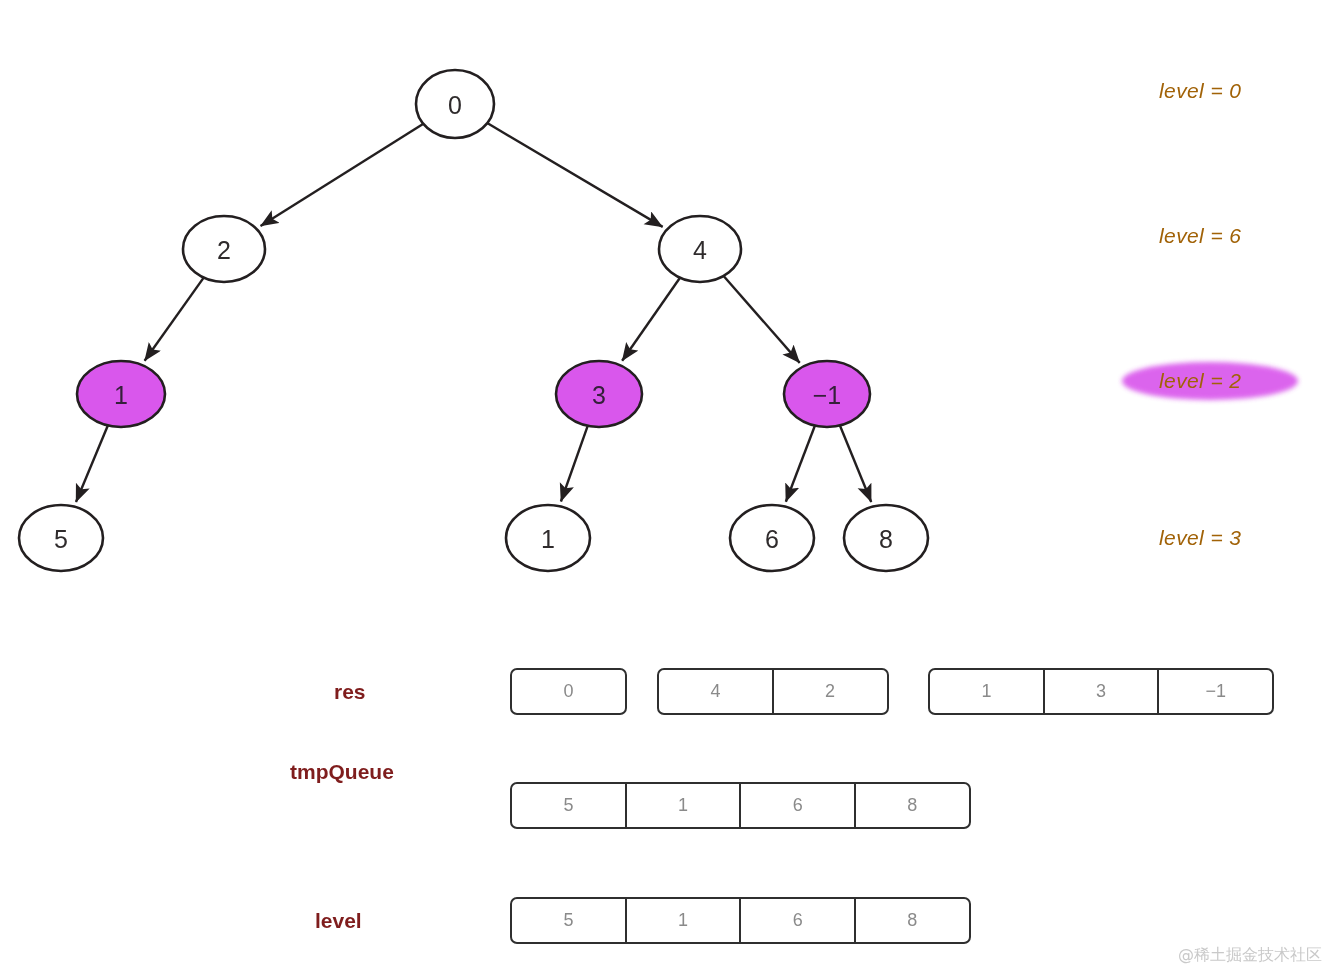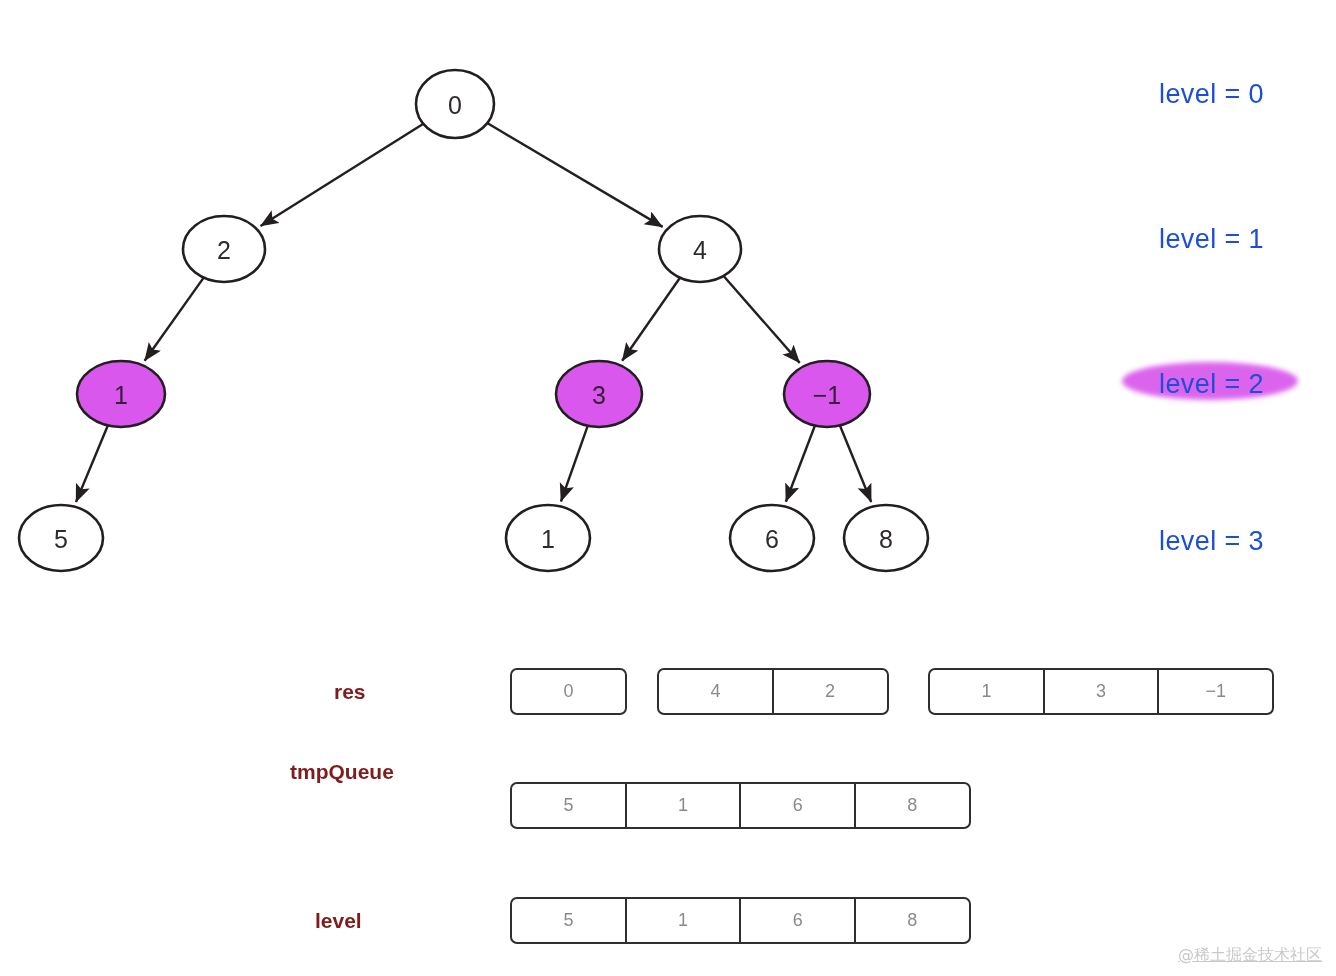--- a/index.html
+++ b/index.html
@@ -41,25 +41,26 @@
   .node-text-hl { fill: #35203a; }
   .edge {
     stroke: #231f20;
     stroke-width: 2.4;
     fill: none;
   }
 
   
   .level-label {
     position: absolute;
-    font-size: 27px;
-    color: #1d4ed8;
+    font-size: 21px;
+    color: #a16207;
     letter-spacing: .4px;
     white-space: nowrap;
     z-index: 3;
+    font-style: italic;
   }
   .level-hl-wrap {
     position: absolute;
     z-index: 2;
   }
   .level-hl-ellipse {
     position: absolute;
     left: 0; top: 0;
     width: 176px; height: 38px;
     background: #d957ec;
@@ -106,21 +107,20 @@
 
   
   #watermark {
     position: absolute;
     right: 14px;
     bottom: 10px;
     font-size: 16px;
     color: #c9c9c9;
     white-space: nowrap;
     font-family: "DejaVu Sans", sans-serif;
-    text-decoration: underline;
   }
 </style>
 </head>
 <body>
 
 <div id="stage">
 
   <svg id="tree-svg" viewBox="0 0 1000 600" preserveAspectRatio="none">
     <defs>
       <marker id="arrowhead" markerWidth="9" markerHeight="9" refX="7.4" refY="3.1" orient="auto" markerUnits="strokeWidth">
@@ -177,21 +177,21 @@
         </g>
         <g>
           <ellipse cx="886" cy="538" rx="42" ry="33" class="node-ellipse node-plain"></ellipse>
           <text x="886" y="539" class="node-text">8</text>
         </g>
       </g>
   </svg>
 
   <div id="level-layer">
       <div class="level-label" style="left: 1159px; top: 79px;">level = 0</div>
-      <div class="level-label" style="left: 1159px; top: 224px;">level = 1</div>
+      <div class="level-label" style="left: 1159px; top: 224px;">level = 6</div>
       <div class="level-hl-wrap" style="left: 1122px; top: 362px;">
         <div class="level-hl-ellipse"></div>
       </div>
       <div class="level-label" style="left: 1159px; top: 369px; text-align: right;">level = 2</div>
       <div class="level-label" style="left: 1159px; top: 511px; margin-top: 15px;">level = 3</div>
     </div>
 
   <div id="array-layer">
       <div class="row-label" style="left: 334px; top: 680px;">res</div>
       <div class="group" style="left: 510px; top: 668px;">

